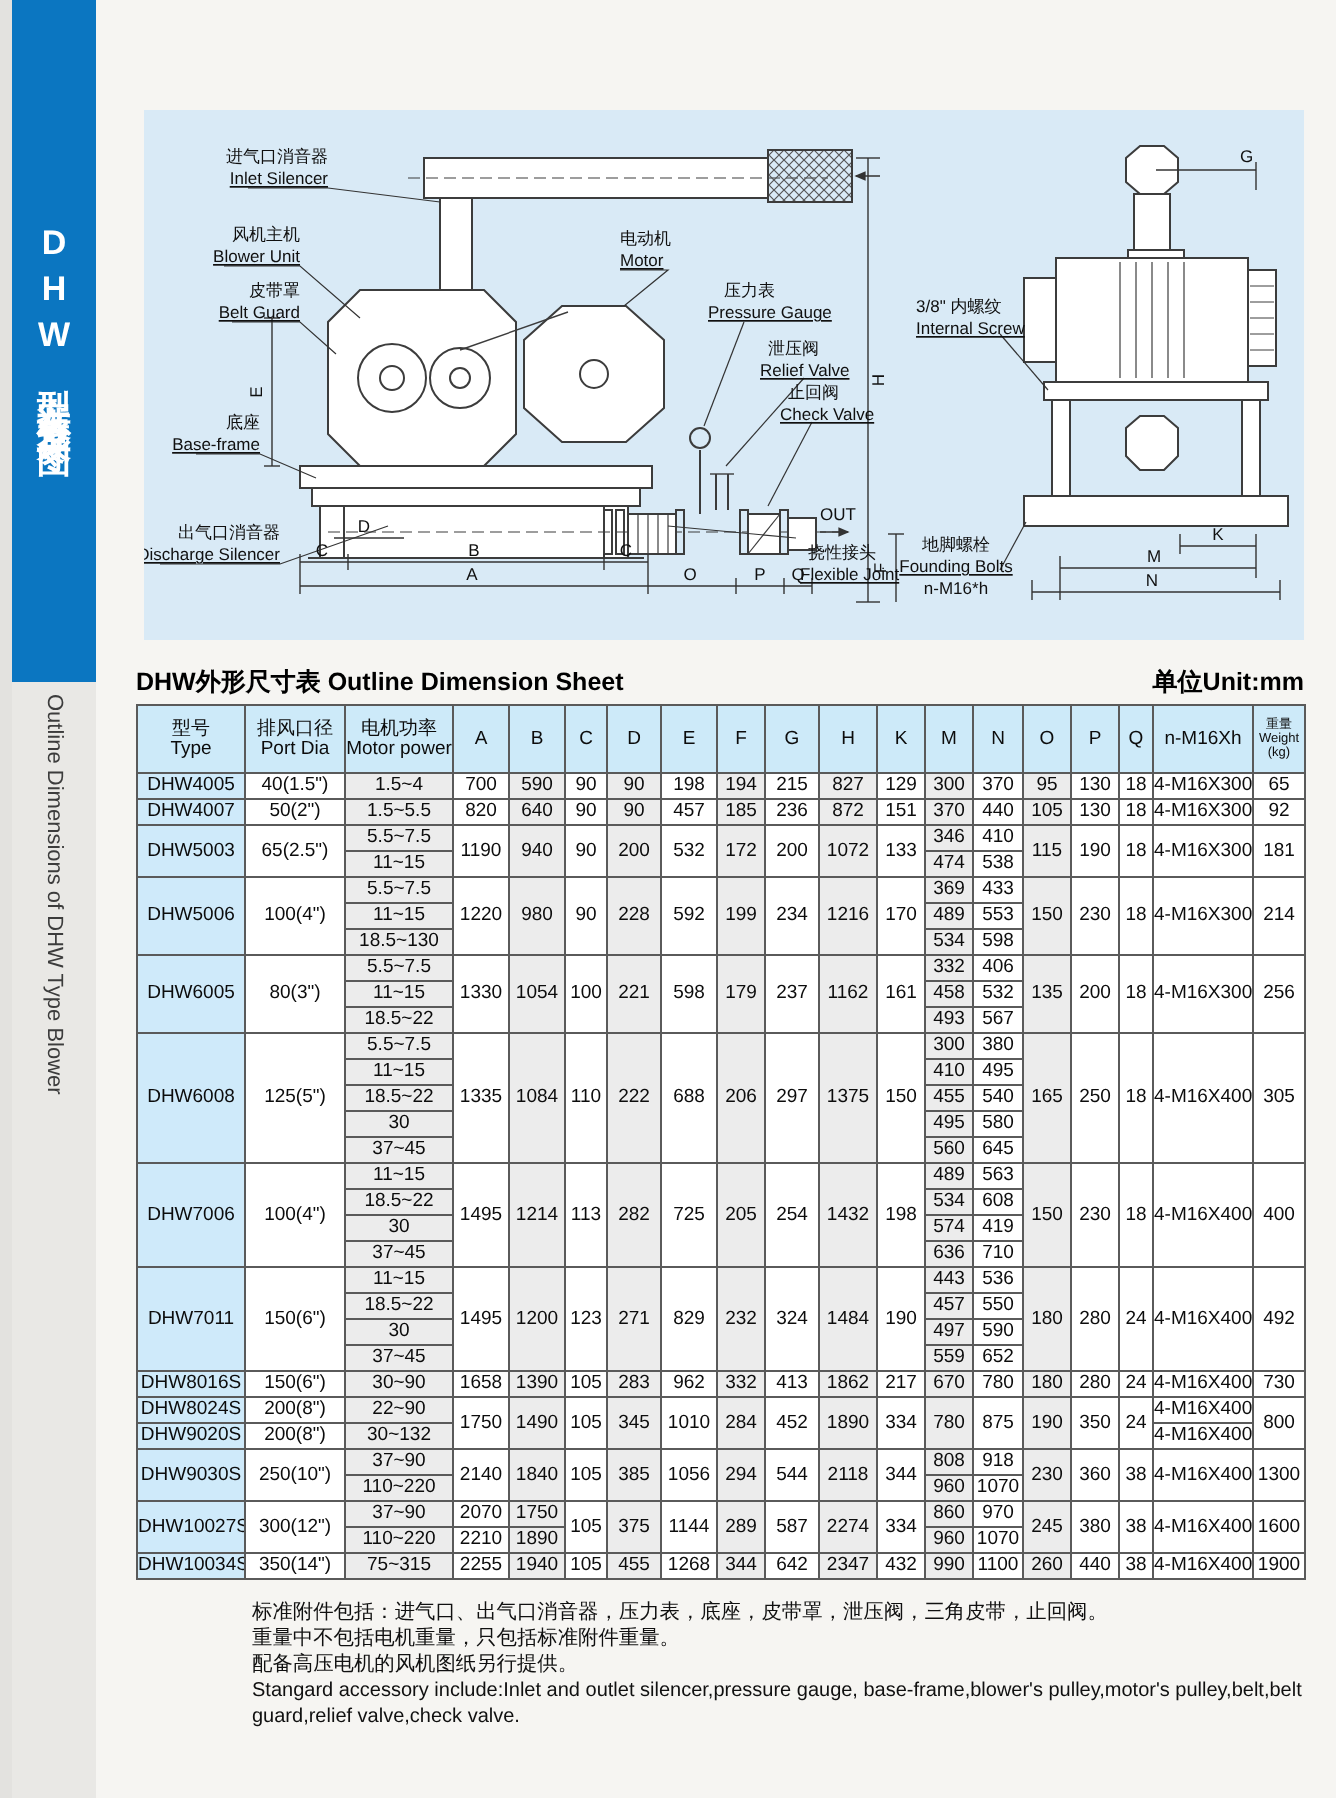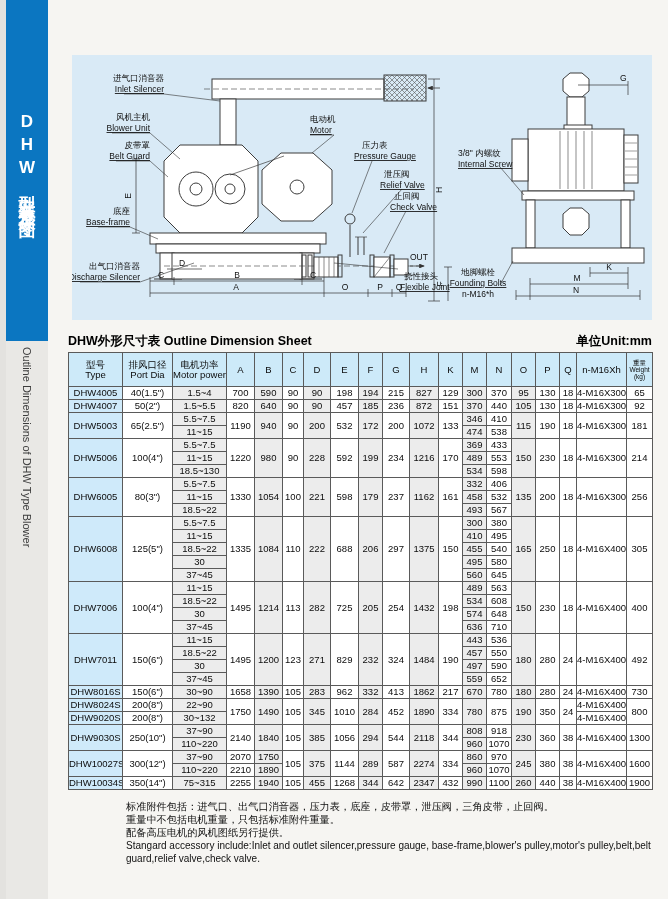--- a/index.html
+++ b/index.html
@@ -513,21 +513,21 @@
         <td class="cw" rowspan="4">400</td>
       </tr>
       <tr>
         <td class="pw">18.5~22</td>
         <td class="cg">534</td>
         <td class="cw">608</td>
       </tr>
       <tr>
         <td class="pw">30</td>
         <td class="cg">574</td>
-        <td class="cw">648</td>
+        <td class="cw">419</td>
       </tr>
       <tr>
         <td class="pw">37~45</td>
         <td class="cg">636</td>
         <td class="cw">710</td>
       </tr>
       <tr>
         <td class="ty" rowspan="4">DHW7011</td>
         <td class="po" rowspan="4">150(6")</td>
         <td class="pw">11~15</td>

